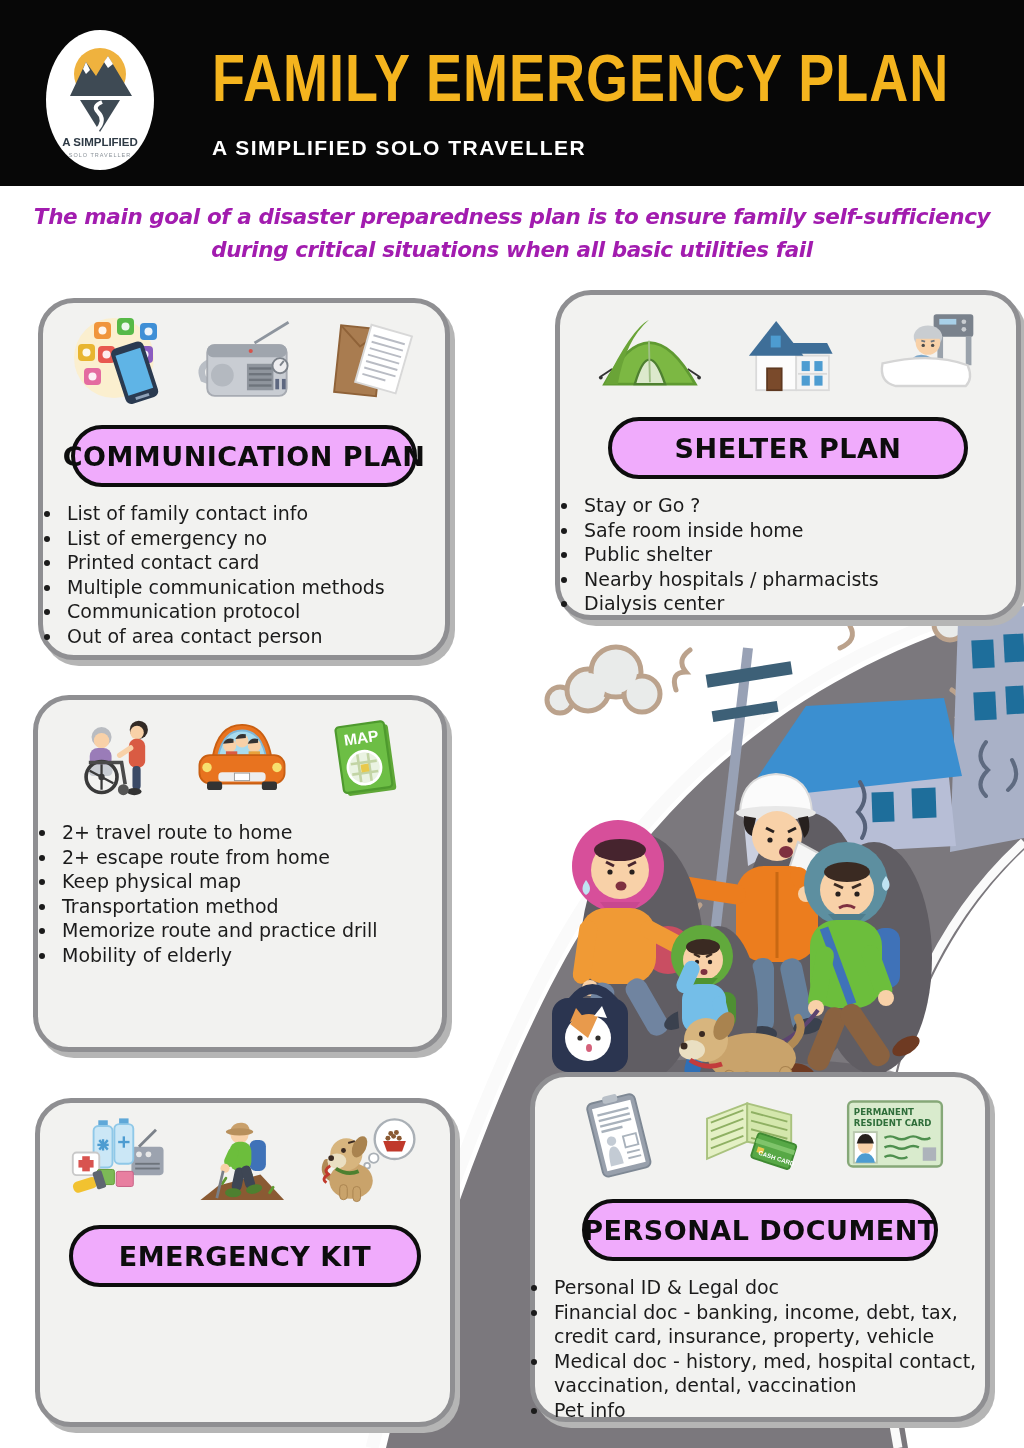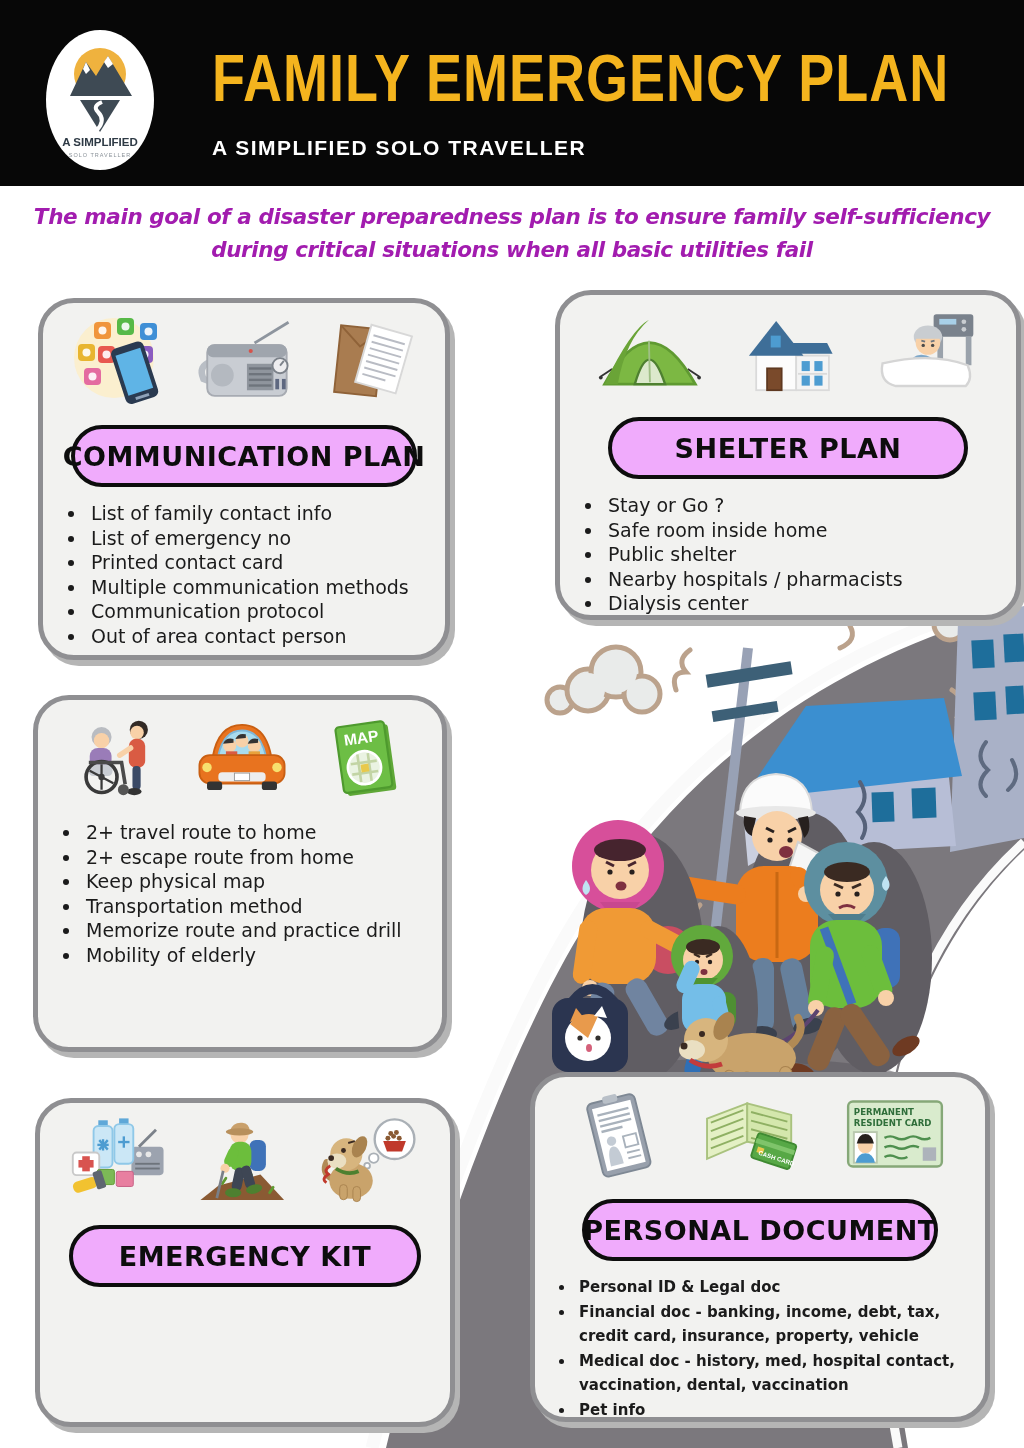--- a/index.html
+++ b/index.html
@@ -21,23 +21,23 @@
   .scene{position:absolute;left:0;top:0;width:1024px;height:1448px;z-index:0;}
   
   .card{position:absolute;box-sizing:border-box;background:#F2F2F0;border:5px solid #8F8F92;
         border-radius:36px;box-shadow:5px 6px 0 #B5B5B5;z-index:2;}
   .icons-row{display:flex;justify-content:space-around;align-items:center;padding:12px 18px 0;height:94px;}
   .icons-row .icon{display:block;}
   .pill{margin:16px auto 0;height:62px;width:86%;background:#f0abfc;border:4px solid #0D0D0D;
         border-radius:40px;display:flex;align-items:center;justify-content:center;box-sizing:border-box;
         font-weight:bold;font-size:27px;color:#0D0D0D;letter-spacing:0.5px;white-space:nowrap;}
   .card-shelter .pill,.card-personal .pill{width:79%;}
-  .card ul{margin:14px 0 0;padding-left:44px;font-size:19px;line-height:24.5px;color:#1B1B1B;}
+  .card ul{margin:14px 0 0;padding-left:20px;font-size:19px;line-height:24.5px;color:#1B1B1B;}
   .card li{padding-left:4px;margin:0;}
-  .card-personal ul{font-size:15px;line-height:24.5px;padding-left:40px;padding-right:8px;font-weight:bold;}
+  .card-personal ul{font-size:19px;line-height:24.5px;padding-left:15px;padding-right:8px;}
 </style>
 </head>
 <body>
 
 <div class="page">
 
   <svg class="scene" viewBox="0 0 1024 1448" aria-hidden="true">
 
     <path d="M1024,608 C840,652 690,762 596,908 C520,1022 436,1240 386,1448 L908,1448 C890,1340 874,1248 884,1148 C896,1038 942,928 1024,850 Z" fill="#7B787D"></path>
     <path d="M1024,596 C836,640 684,752 588,900 C510,1018 424,1240 372,1448" stroke="#FAFAFA" stroke-width="13" fill="none"></path>

